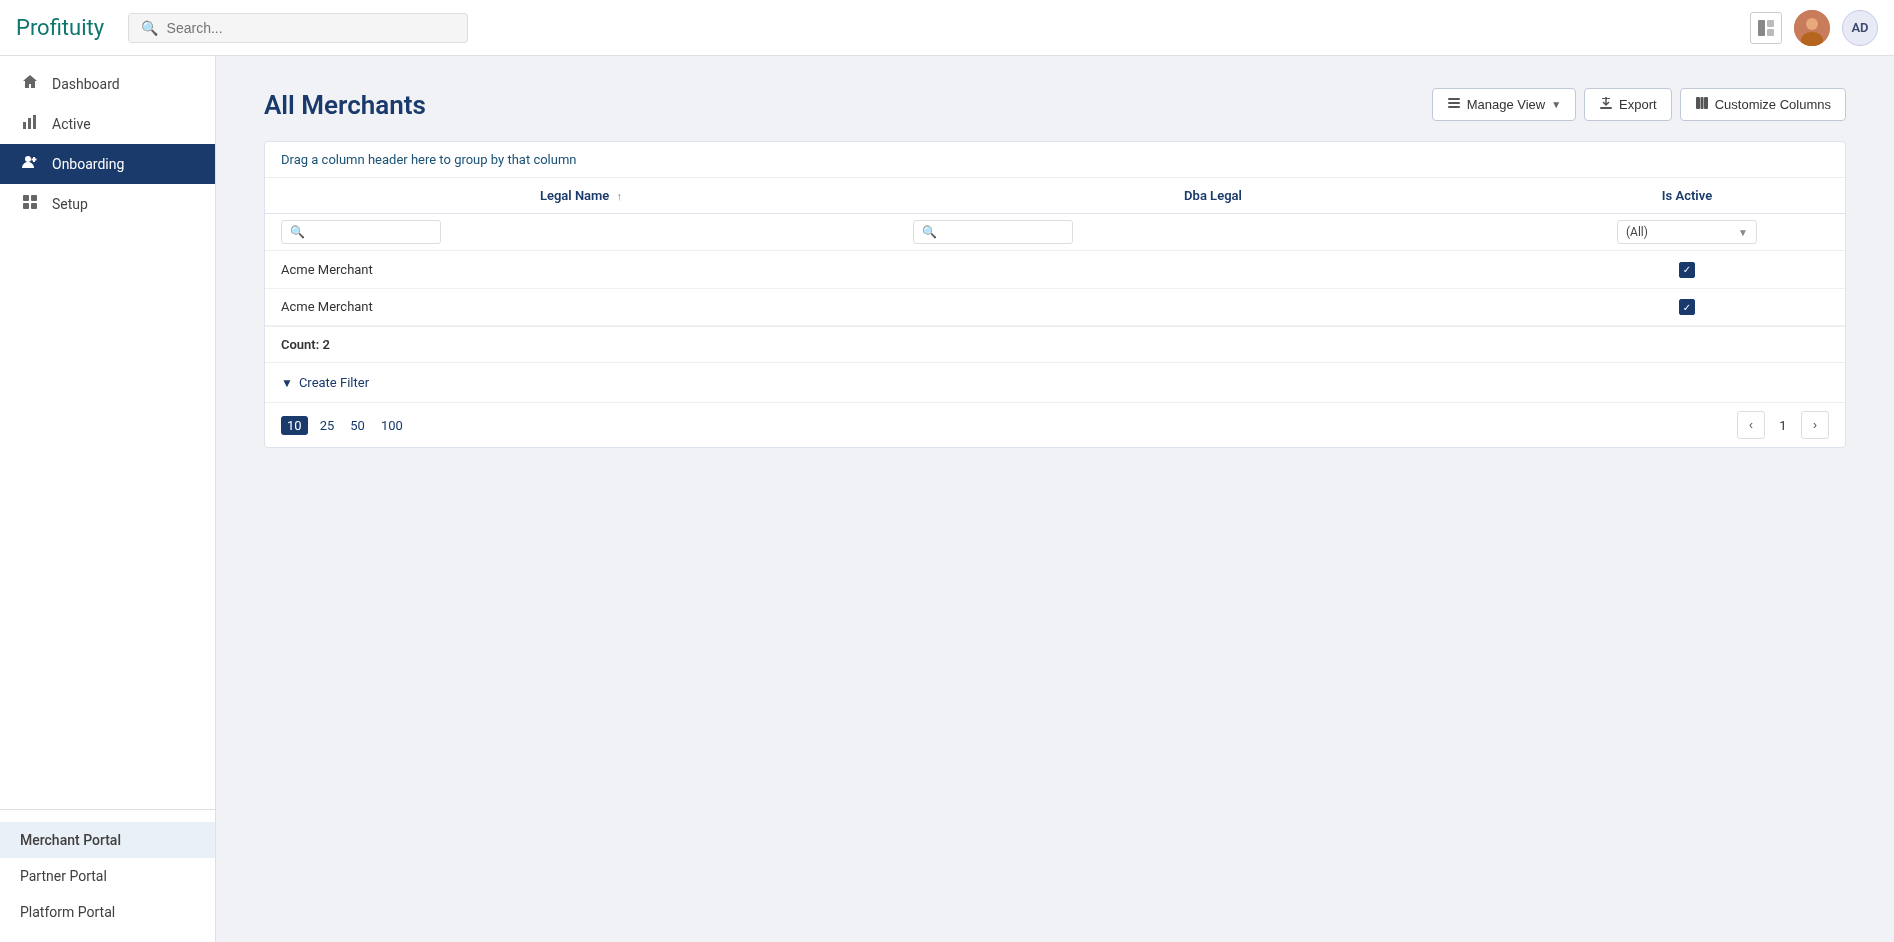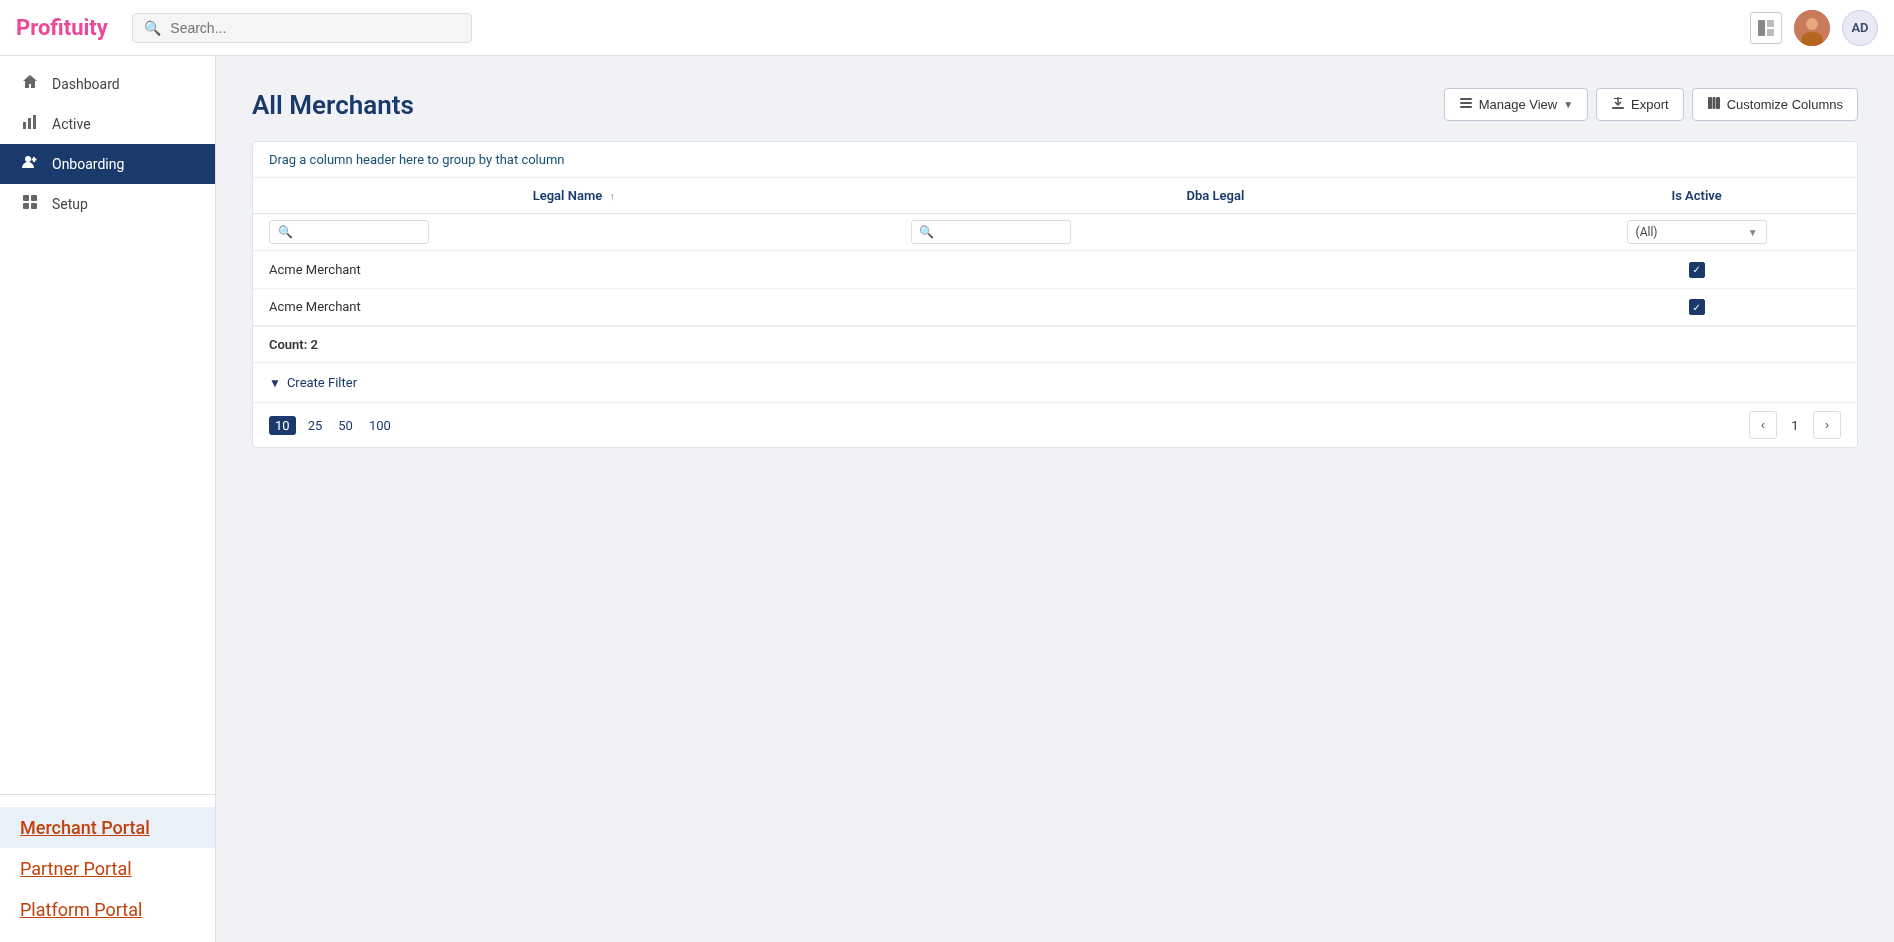--- a/index.html
+++ b/index.html
@@ -12,22 +12,22 @@
       display: flex;
       align-items: center;
       padding: 0 16px;
       border-bottom: 1px solid #e0e0e0;
       position: relative;
       z-index: 10;
       flex-shrink: 0;
     }
     .navbar-logo {
       font-size: 22px;
-      font-weight: 700;
-      color: #ec4899;
+      font-weight: 400;
+      color: #0f766e;
       margin-right: 24px;
       white-space: nowrap;
     }
     .navbar-search {
       display: flex;
       align-items: center;
       background: #f5f5f5;
       border: 1px solid #ddd;
       border-radius: 4px;
       padding: 6px 12px;
@@ -123,35 +123,34 @@
     .sidebar-item.active .sidebar-icon { color: #fff; }
     .sidebar-icon { color: #666; font-size: 16px; width: 20px; text-align: center; }
     .sidebar-item.active .sidebar-icon { color: #fff; }
 
     .sidebar-bottom {
       border-top: 1px solid #e0e0e0;
       padding: 12px 0;
     }
     .sidebar-portal-item {
       padding: 10px 20px;
-      font-size: 18px;
-      color: #c2410c;
-      cursor: pointer;
-      text-decoration: underline;
+      font-size: 14px;
+      color: #404040;
+      cursor: pointer;
     }
     .sidebar-portal-item.active-portal {
       background: #eaf0f8;
       font-weight: 500;
     }
 
     
     .main-content {
       flex: 1;
       overflow-y: auto;
-      padding: 32px 36px;
+      padding: 32px 48px;
     }
 
     .page-header {
       display: flex;
       align-items: center;
       justify-content: space-between;
       margin-bottom: 20px;
     }
     .page-title {
       font-size: 26px;

